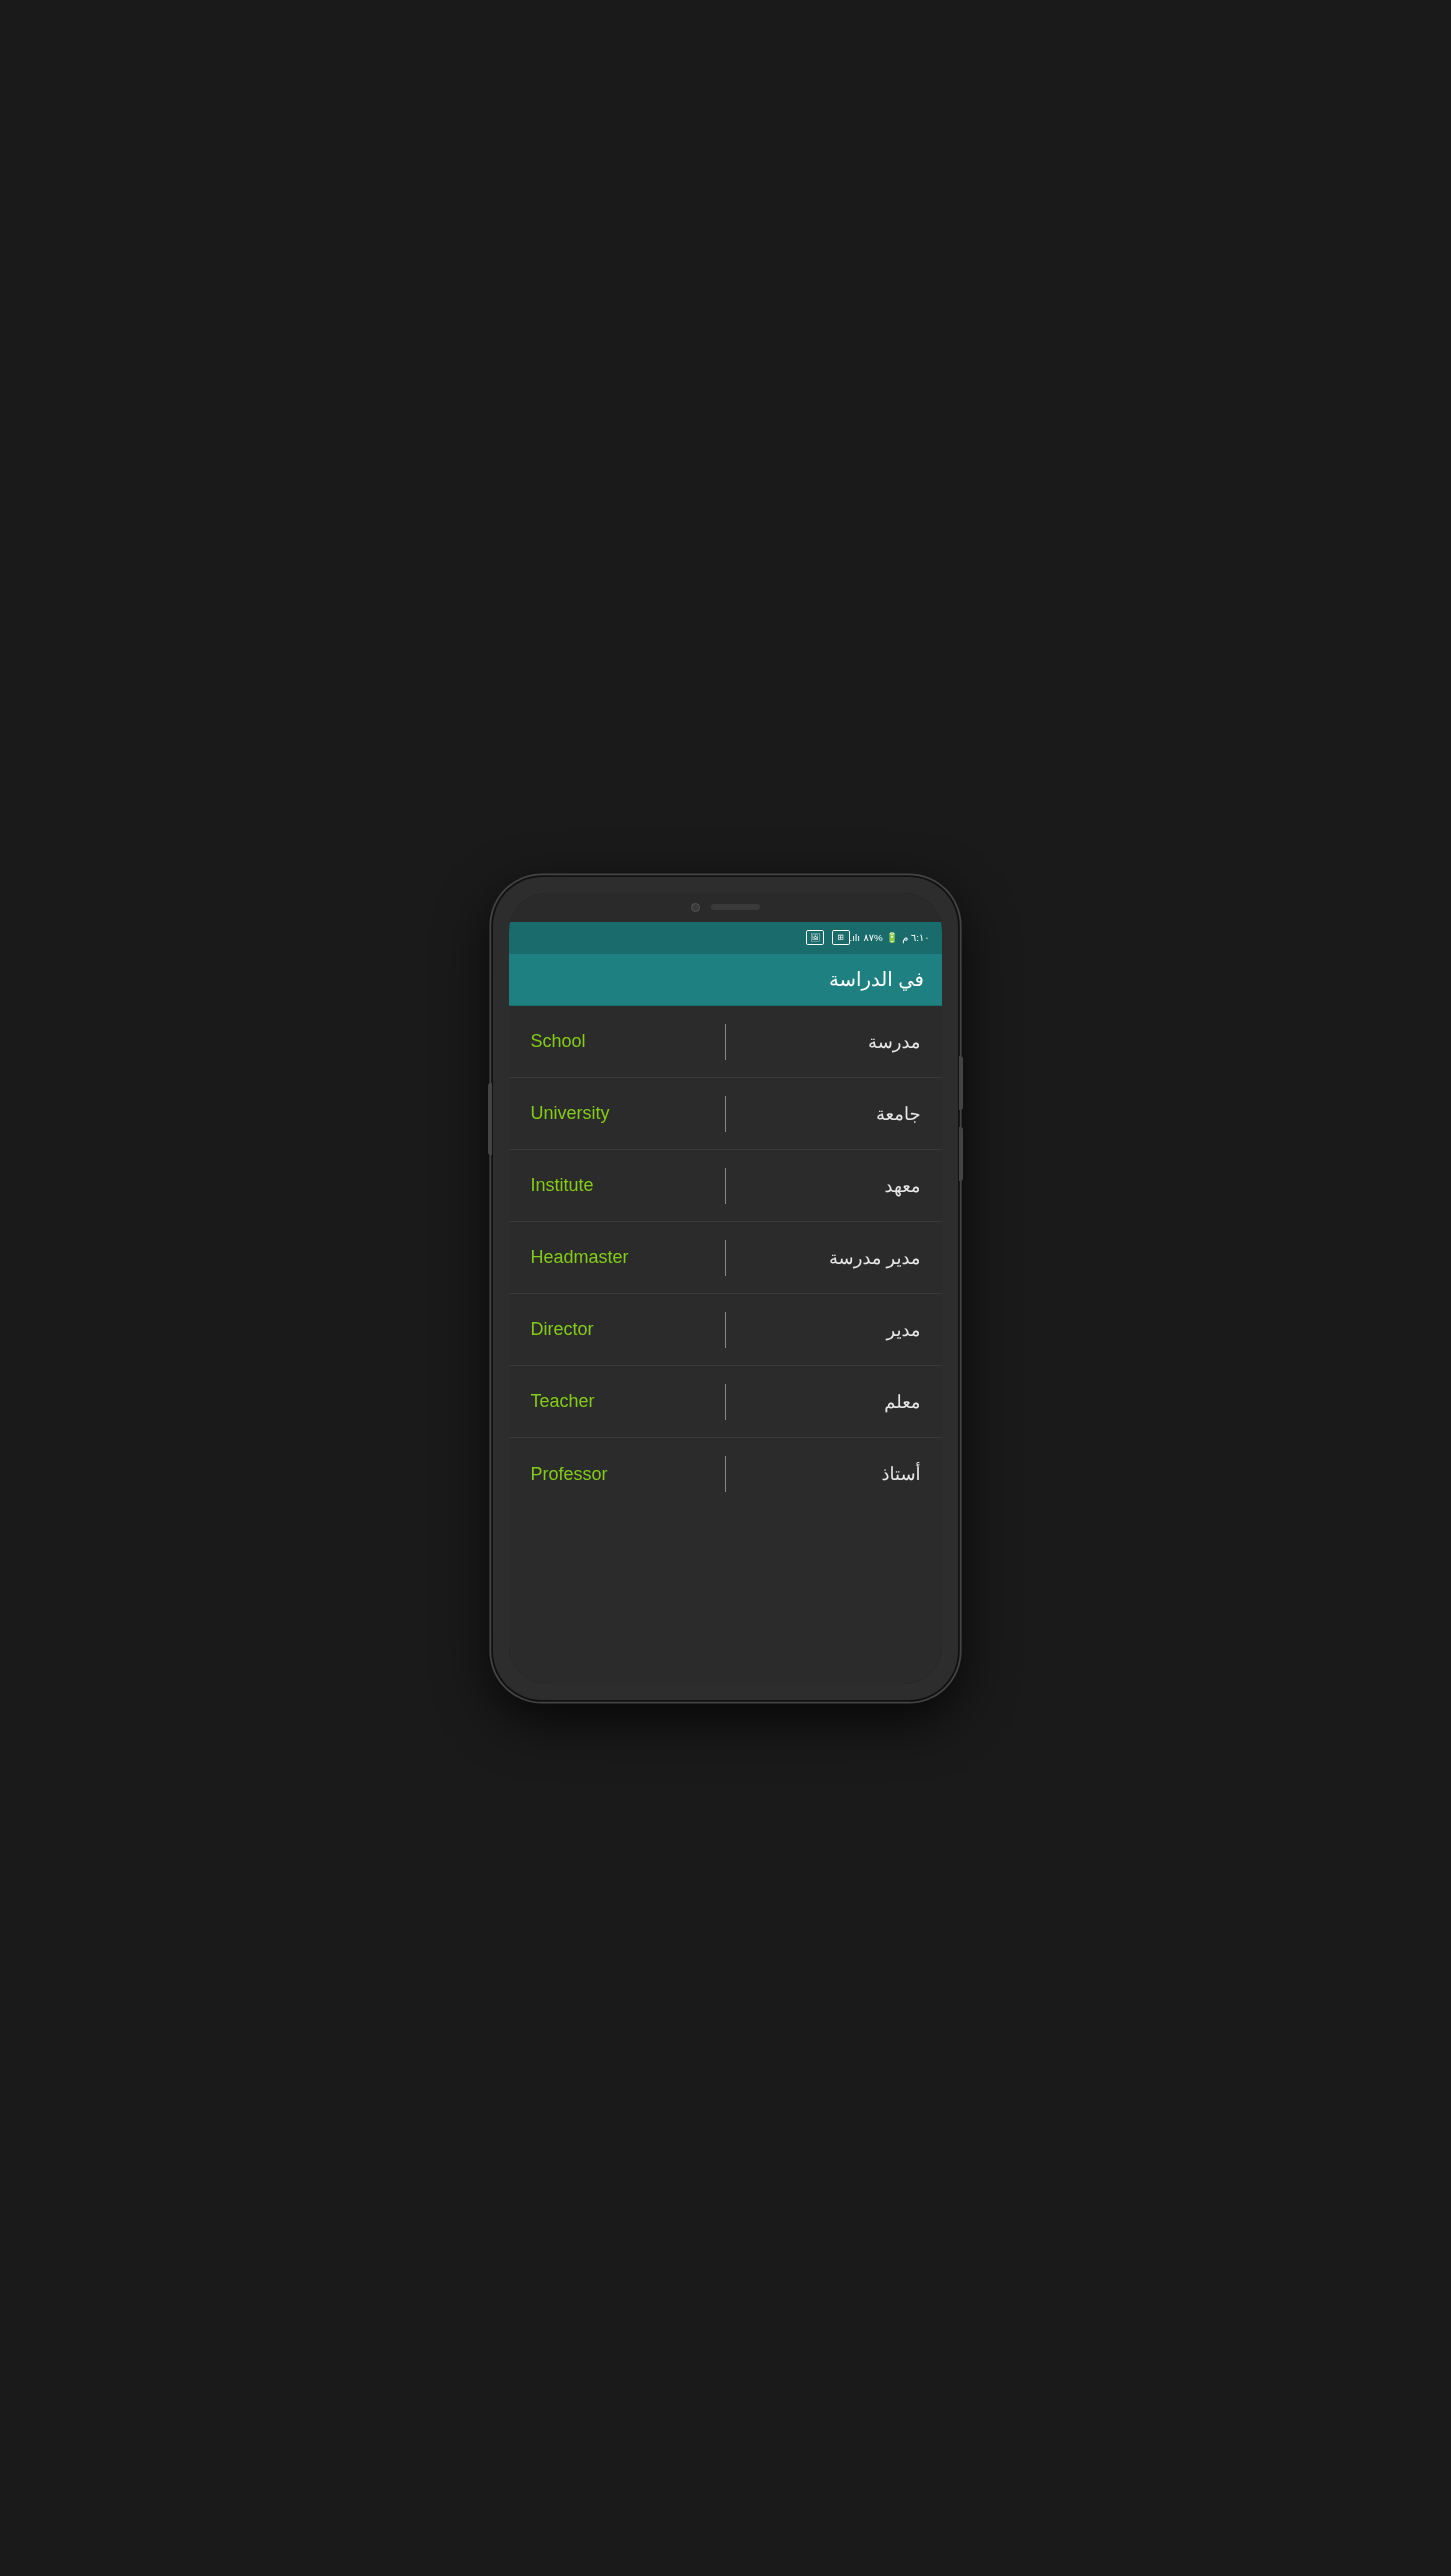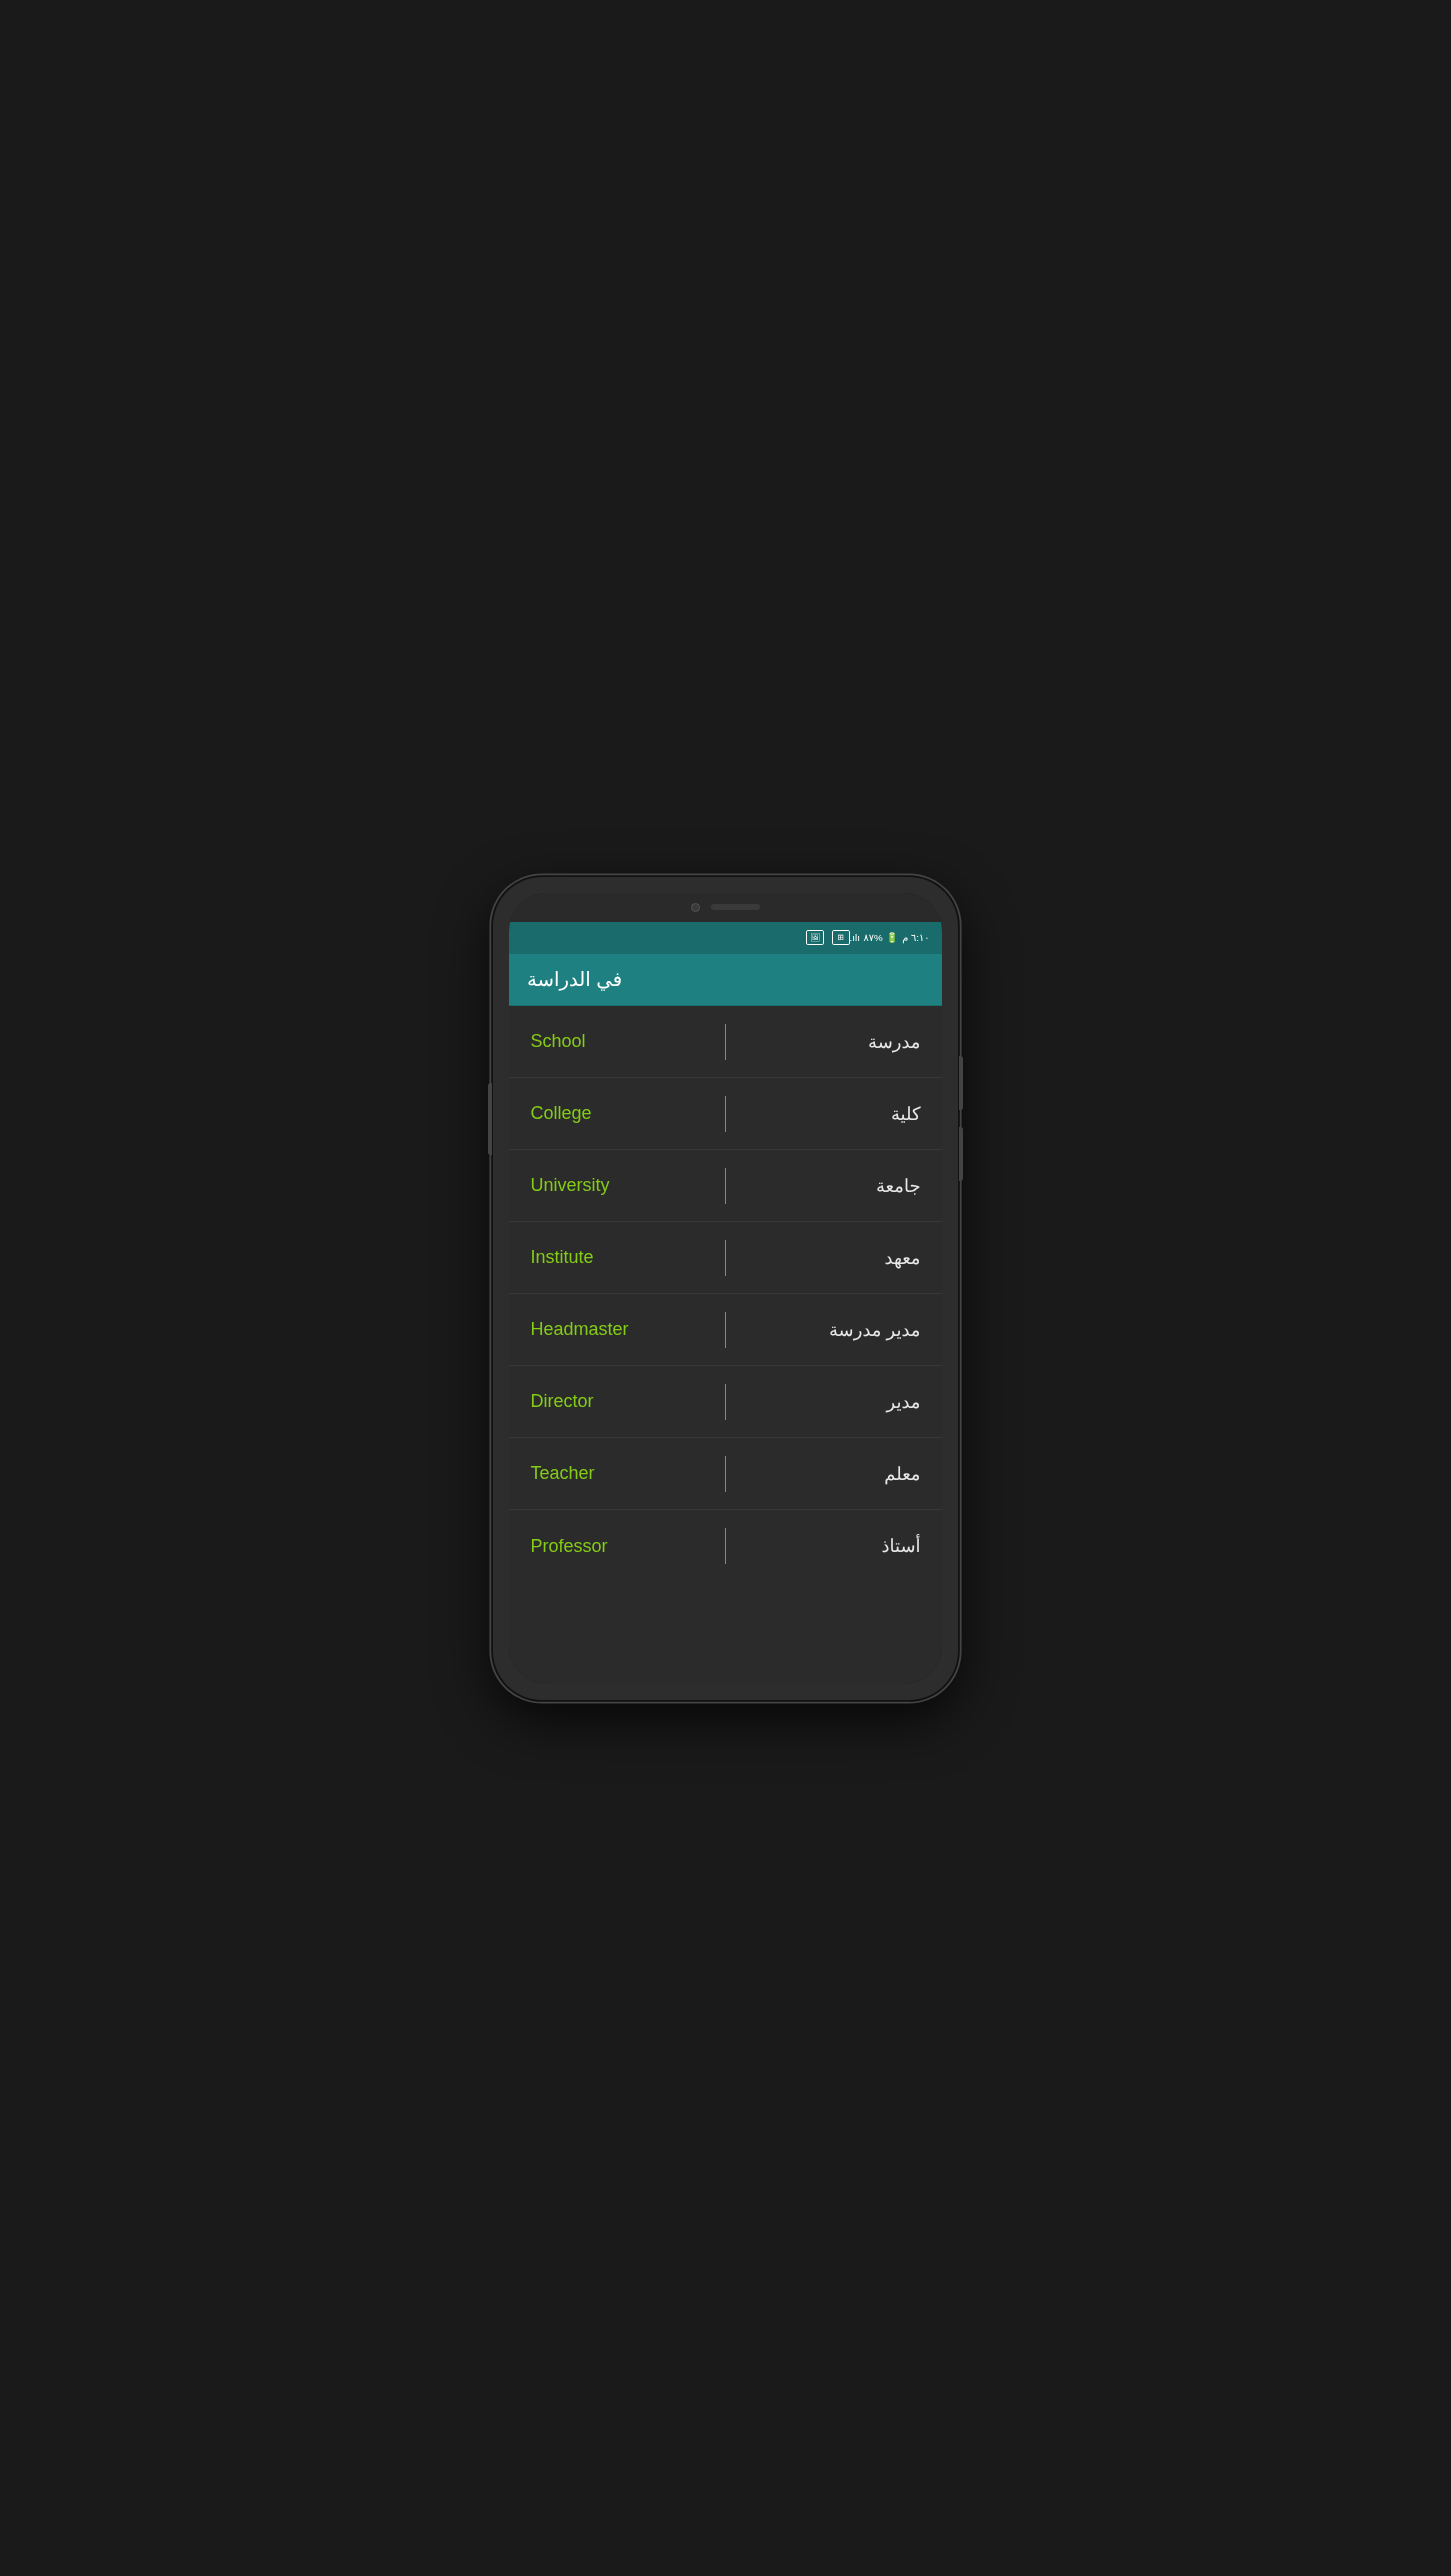--- a/index.html
+++ b/index.html
@@ -99,21 +99,21 @@
       display: flex;
       align-items: center;
       justify-content: center;
       font-size: 8px;
     }
 
     
     .app-header {
       background: #1e8080;
       padding: 14.3px 18px;
-      text-align: left;
+      text-align: right;
       border-bottom: 0.9px solid #1a6b6b;
     }
 
     .app-header-title {
       color: white;
       font-size: 19.7px;
       font-weight: 400;
       direction: rtl;
       letter-spacing: 0.9px;
     }
@@ -228,25 +228,20 @@
     </div>
 
     <div class="vocab-list">
 
     <div class="vocab-item">
           <span class="vocab-english">School</span>
           <div class="vocab-divider"></div>
           <span class="vocab-arabic">مدرسة</span>
         </div>
         <div class="vocab-item">
-          <span class="vocab-english">College</span>
-          <div class="vocab-divider"></div>
-          <span class="vocab-arabic">كلية</span>
-        </div>
-        <div class="vocab-item">
           <span class="vocab-english">University</span>
           <div class="vocab-divider"></div>
           <span class="vocab-arabic">جامعة</span>
         </div>
         <div class="vocab-item">
           <span class="vocab-english">Institute</span>
           <div class="vocab-divider"></div>
           <span class="vocab-arabic">معهد</span>
         </div>
         <div class="vocab-item">

